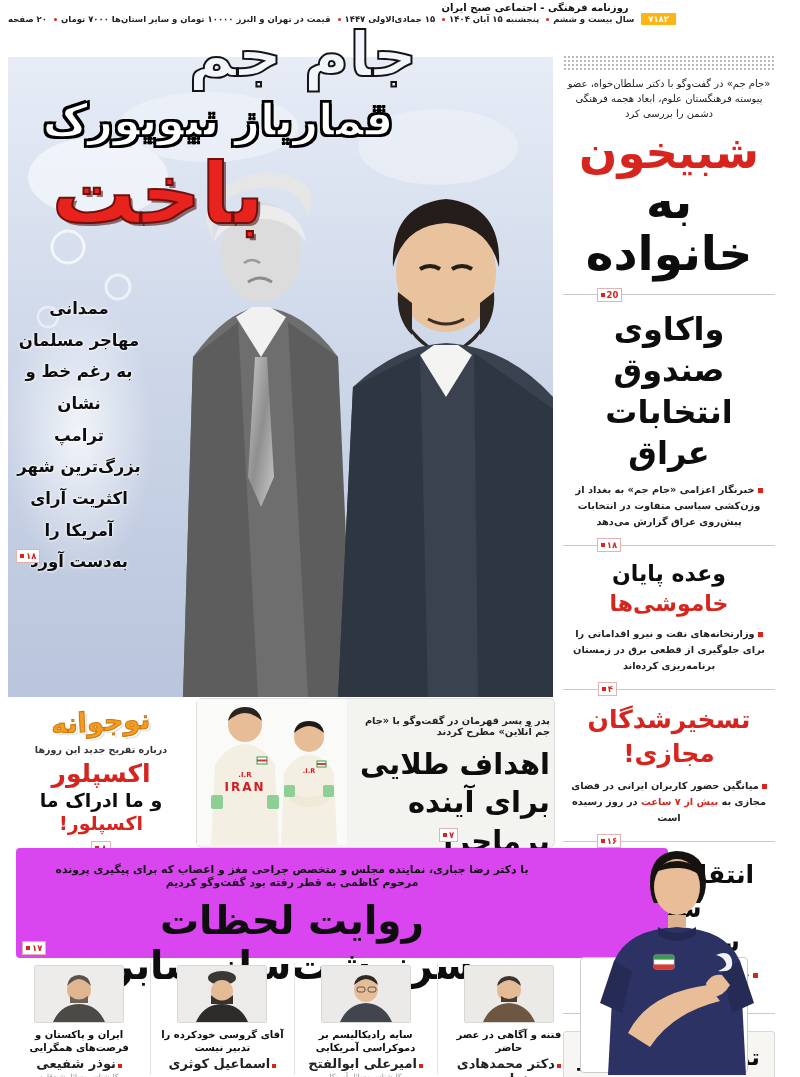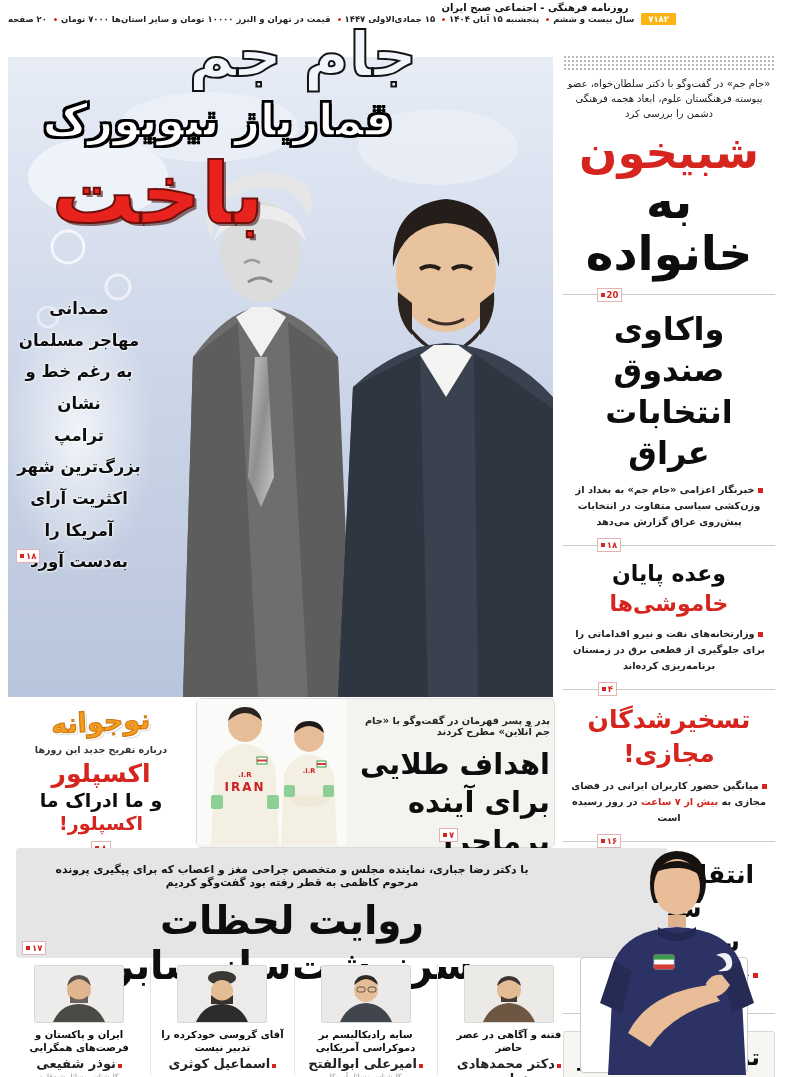--- a/index.html
+++ b/index.html
@@ -62,21 +62,21 @@
 
   
   .family{top:698px;left:218px;width:357px;height:148px;background:#f3f3f0;border:1px solid #ddd;border-radius:6px;}
   .fam-photo{position:absolute;left:0;top:0;width:150px;height:146px;}
   .fam-text{position:absolute;left:150px;right:4px;top:16px;text-align:right;}
   .fam-kicker{font-size:9.8px;font-weight:bold;color:#222;}
   .fam-title{font-size:29px;font-weight:bold;color:#0d0d0d;line-height:1.32;margin-top:8px;}
   .fam-badge{position:absolute;left:150px;right:4px;bottom:5px;text-align:center;}
 
   
-  .banner{top:848px;left:38px;width:652px;height:110px;background:#e5e5e5;border-radius:4px;}
+  .banner{top:848px;left:38px;width:652px;height:110px;background:#d946ef;border-radius:4px;}
   .banner-inner{position:absolute;left:20px;right:120px;top:0;text-align:center;}
   .banner-kicker{font-size:10.8px;font-weight:bold;color:#111;margin-top:15px;}
   .banner-title{font-size:39px;font-weight:bold;color:#0d0d0d;margin-top:9px;letter-spacing:-1px;}
   .banner-badge{position:absolute;left:6px;bottom:3px;}
 
   
   .vball-card{top:957px;left:602px;width:166px;height:114px;background:#fff;border:1px solid #ccc;border-radius:4px;}
   .vball{top:843px;left:610px;width:170px;height:232px;z-index:6;}
 
   

